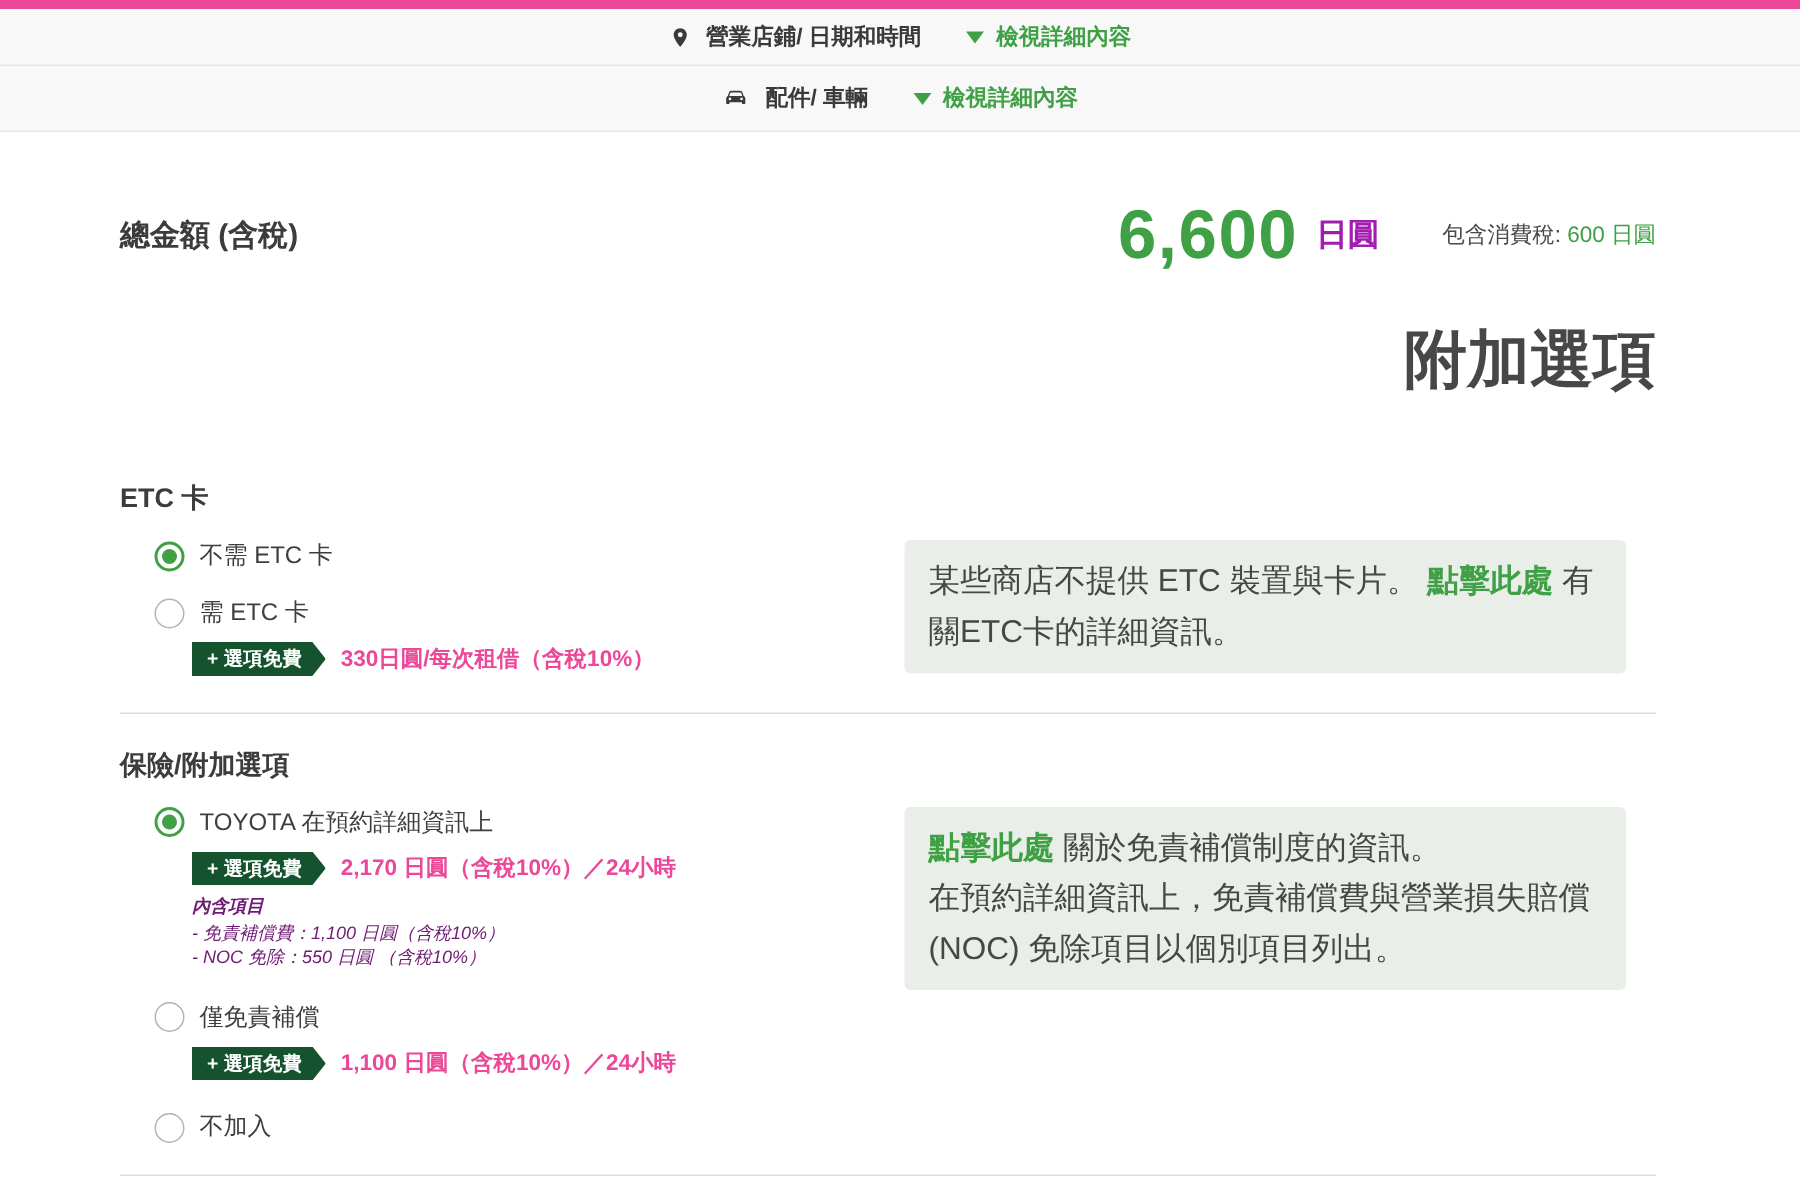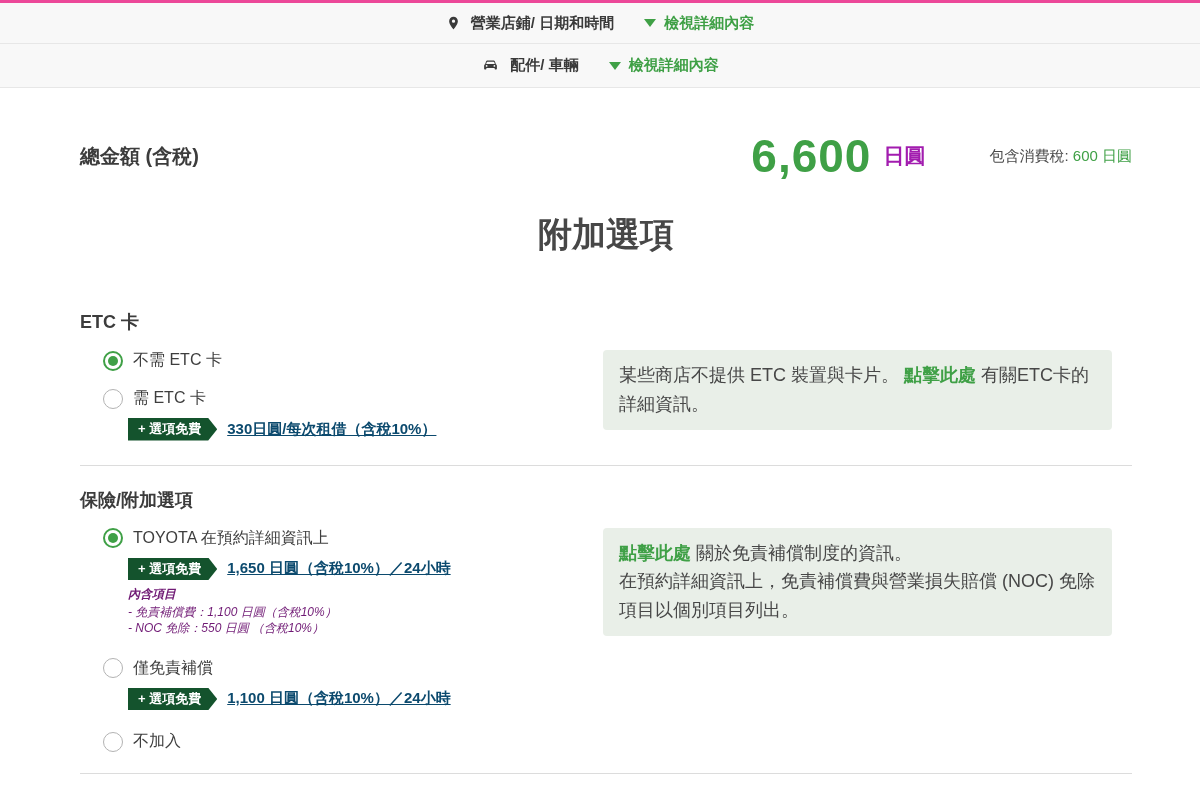--- a/index.html
+++ b/index.html
@@ -2,67 +2,67 @@
 <html><head>
 <meta charset="utf-8">
 <style>
   * { margin:0; padding:0; box-sizing:border-box; }
   html,body { width:1200px; height:790px; overflow:hidden; background:#fff;
     font-family:"Liberation Sans","DejaVu Sans",sans-serif; color:#3e3e3e; }
 
   
   .topbar { height:44px; background:#f8f8f8; border-bottom:1px solid #e7e7e7;
     display:flex; align-items:center; justify-content:center; }
-  .topbar.first { border-top:3px solid #ec4899; }
+  .topbar.first { border-top:6px solid #ec4899; }
   .topbar-label { display:flex; align-items:center; gap:10px;
     font-size:15px; font-weight:bold; color:#3a3a3a; }
   .topbar-link { display:flex; align-items:center; gap:8px; margin-left:30px;
     font-size:15px; font-weight:bold; color:#3fa046; cursor:pointer; }
   .tri-down { width:0; height:0; border-left:6px solid transparent;
     border-right:6px solid transparent; border-top:8px solid #3fa046; }
 
   
-  .content { padding:0 68px 0 80px; }
+  .content { padding:0 96px 0 80px; }
 
   .total-row { display:flex; align-items:center; margin-top:40px; height:56px; }
   .total-label { font-size:20px; font-weight:bold; color:#3c3c3c; }
   .total-right { margin-left:auto; display:flex; align-items:center; }
   .total-amount { font-size:46px; font-weight:bold; color:#3fa046; letter-spacing:1px;text-align:center; }
   .total-currency { font-size:21px; font-weight:bold; color:#a21caf; margin-left:12px; }
-  .tax-wrap { margin-left:64px; font-size:15px; color:#4a4a4a; }
+  .tax-wrap { margin-left:42px; font-size:15px; color:#4a4a4a; }
   .tax-value { color:#3fa046; }
 
-  h1.big-title { text-align:center; font-size:34px; font-weight:bold; color:#474747; }
+  h1.big-title { text-align:right; font-size:42px; font-weight:bold; color:#474747; }
   .options-title { margin-top:28px; }
 
   .section-title { font-size:18px; font-weight:bold; color:#3c3c3c; margin-bottom:16px; }
   .section-body { display:flex; align-items:flex-start; }
   .col-left { width:523px; flex-shrink:0; }
   .col-right { flex:1; padding-right:20px; }
 
   .option-block { padding-left:23px; }
   .radio-row { display:flex; align-items:center; gap:10px; font-size:16px;
     color:#3e3e3e; cursor:pointer; }
   .radio { width:20px; height:20px; border-radius:50%; background:#fff;
     border:1.5px solid #b3b3b3; flex-shrink:0; position:relative; }
   .radio.selected { border:2px solid #3fa046; }
   .radio.selected::after { content:""; position:absolute; left:50%; top:50%;
     width:10px; height:10px; margin:-5px 0 0 -5px; border-radius:50%; background:#3fa046; }
 
   .badge-line { display:flex; align-items:center; margin:9px 0 0 25px; }
   .badge { background:#14532d; color:#fff; font-size:13px; font-weight:bold;
     padding:3px 16px 4px 10px; line-height:1.2;
     clip-path:polygon(0 0, calc(100% - 9px) 0, 100% 50%, calc(100% - 9px) 100%, 0 100%); }
-  .price { font-size:15px; font-weight:bold; margin-left:10px; color:#0c4a6e;text-decoration:underline; }
+  .price { font-size:15px; font-weight:bold; margin-left:10px; color:#ec4899; }
 
   .details { margin:7px 0 0 25px; font-size:12px; color:#701a75; line-height:1.32;font-style:italic; }
   .details-title { font-weight:bold; margin-bottom:2px; }
 
   .info-box { background:#e9efe8; border-radius:4px; padding:11px 16px;
-    font-size:18px; line-height:1.6; color:#474747; }
+    font-size:21px; line-height:1.6; color:#474747; }
   .inline-link { color:#3fa046; font-weight:bold; cursor:pointer; }
 
   .divider { border:none; border-top:1px solid #dcdcdc; }
   .divider-1 { margin:24px 0 22px; }
   .divider-2 { margin:21px 0 0; }
 
   .opt-gap { margin-top:17px;text-align:right; }
   .opt-gap-lg { margin-top:21px; }
   .sec-insurance { margin-top:0; }
 
@@ -148,21 +148,21 @@
     <div class="section-title">保險/附加選項</div>
     <div class="section-body">
       <div class="col-left">
         <div class="option-block">
           <div class="radio-row">
             <span class="radio selected"></span>
             <span>TOYOTA 在預約詳細資訊上</span>
           </div>
           <div class="badge-line">
             <span class="badge">+ 選項免費</span>
-            <span class="price">1,650 日圓（含稅10%）／24小時</span>
+            <span class="price">2,170 日圓（含稅10%）／24小時</span>
           </div>
           <div class="details">
             <div class="details-title">內含項目</div>
             <div>- 免責補償費：1,100 日圓（含稅10%）</div>
             <div>- NOC 免除：550 日圓 （含稅10%）</div>
           </div>
         </div>
         <div class="option-block opt-gap-lg">
           <div class="radio-row">
             <span class="radio"></span>

